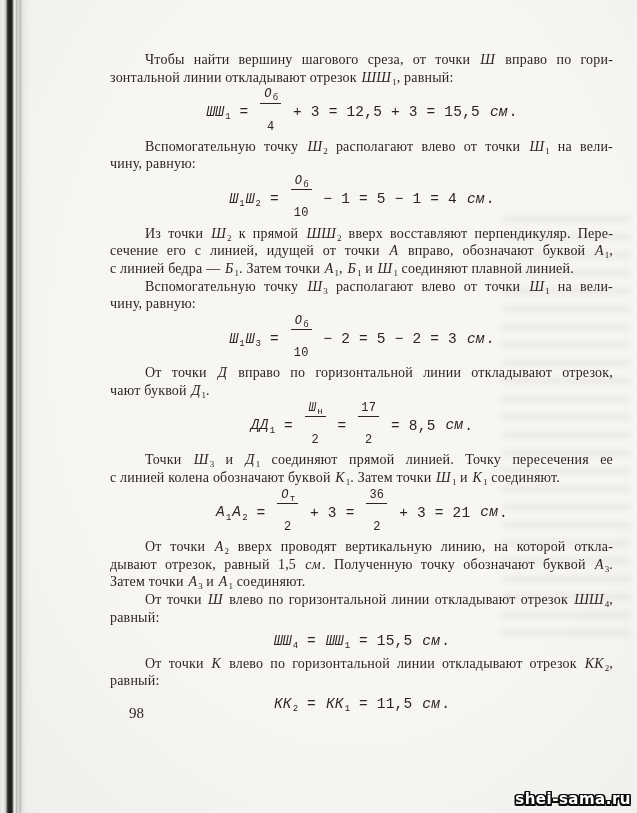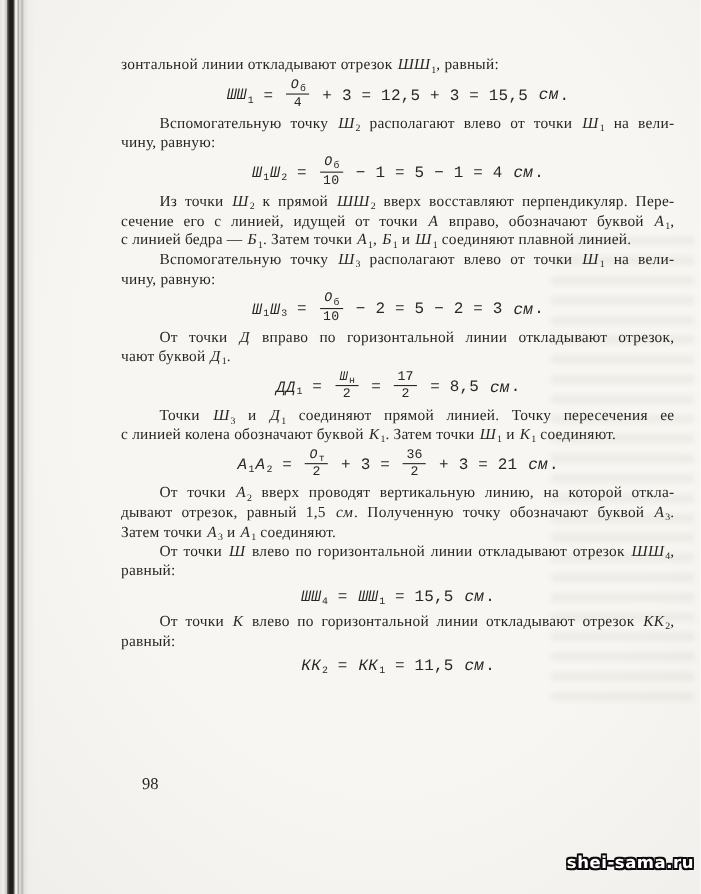--- a/index.html
+++ b/index.html
@@ -32,48 +32,49 @@
   .line.indent{text-indent:35px;}
   i.var{font-style:italic;padding:0 1px;}
   sub{font-size:9px;line-height:0;vertical-align:-3px;letter-spacing:0;}
   .formula{
     text-align:center;text-align-last:center;margin:3px 0;
     font-size:14.5px;line-height:22px;white-space:nowrap;font-family:Liberation Mono, monospace;
   }
   .frac{
     display:inline-flex;flex-direction:column;vertical-align:middle;
     text-align:center;line-height:1.1;font-size:12px;margin:0 3px;
-    position:relative;top:-1px;
+    position:relative;top:-1px;gap:16px;
   }
   .frac .num{border-bottom:1.2px solid currentColor;padding:0 3px 1px;}
   .frac .den{padding-top:1px;}
   .page-number{
     position:absolute;left:129px;top:705px;
     color:#2a2621;font-size:15px;
   }
   .watermark{
-    position:absolute;right:6px;bottom:20px;
+    position:absolute;right:6px;bottom:5px;
     font-family:"DejaVu Sans","Liberation Sans",sans-serif;
     font-weight:bold;font-size:15px;letter-spacing:0.5px;color:#ffffff;
     text-shadow:-1.5px -1.5px 0 #0b0b0b, 1.5px -1.5px 0 #0b0b0b,
                 -1.5px 1.5px 0 #0b0b0b, 1.5px 1.5px 0 #0b0b0b,
                 0 -1.5px 0 #0b0b0b, 0 1.5px 0 #0b0b0b,
                 -1.5px 0 0 #0b0b0b, 1.5px 0 0 #0b0b0b;
   }
 </style>
 </head>
 <body>
 
 <div class="page">
   <div class="binding-edge"></div>
   <div class="showthrough"></div>
 
   <main class="content">
 
     <p class="para">
+      <span class="line indent">Чтобы найти вершину шагового среза, от точки <i class="var">Ш</i> вправо по гори-</span>
       <span class="line last">зонтальной линии откладывают отрезок <i class="var">ШШ</i><sub>1</sub>, равный:</span>
     </p>
     <div class="formula"><i class="var">ШШ</i><sub>1</sub> = <span class="frac">
           <span class="num"><i class="var">О</i><sub>б</sub></span>
           <span class="den">4</span>
         </span> + 3 = 12,5 + 3 = 15,5 <i class="var">см</i>.</div>
 
     <p class="para">
       <span class="line indent">Вспомогательную точку <i class="var">Ш</i><sub>2</sub> располагают влево от точки <i class="var">Ш</i><sub>1</sub> на вели-</span>
       <span class="line last">чину, равную:</span>

